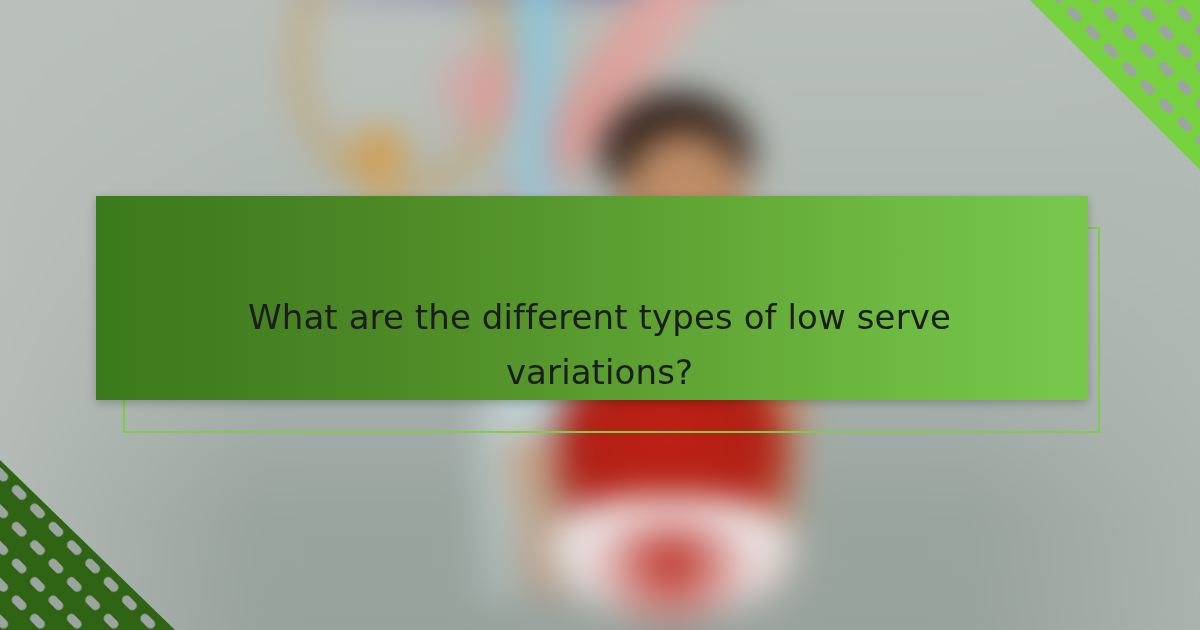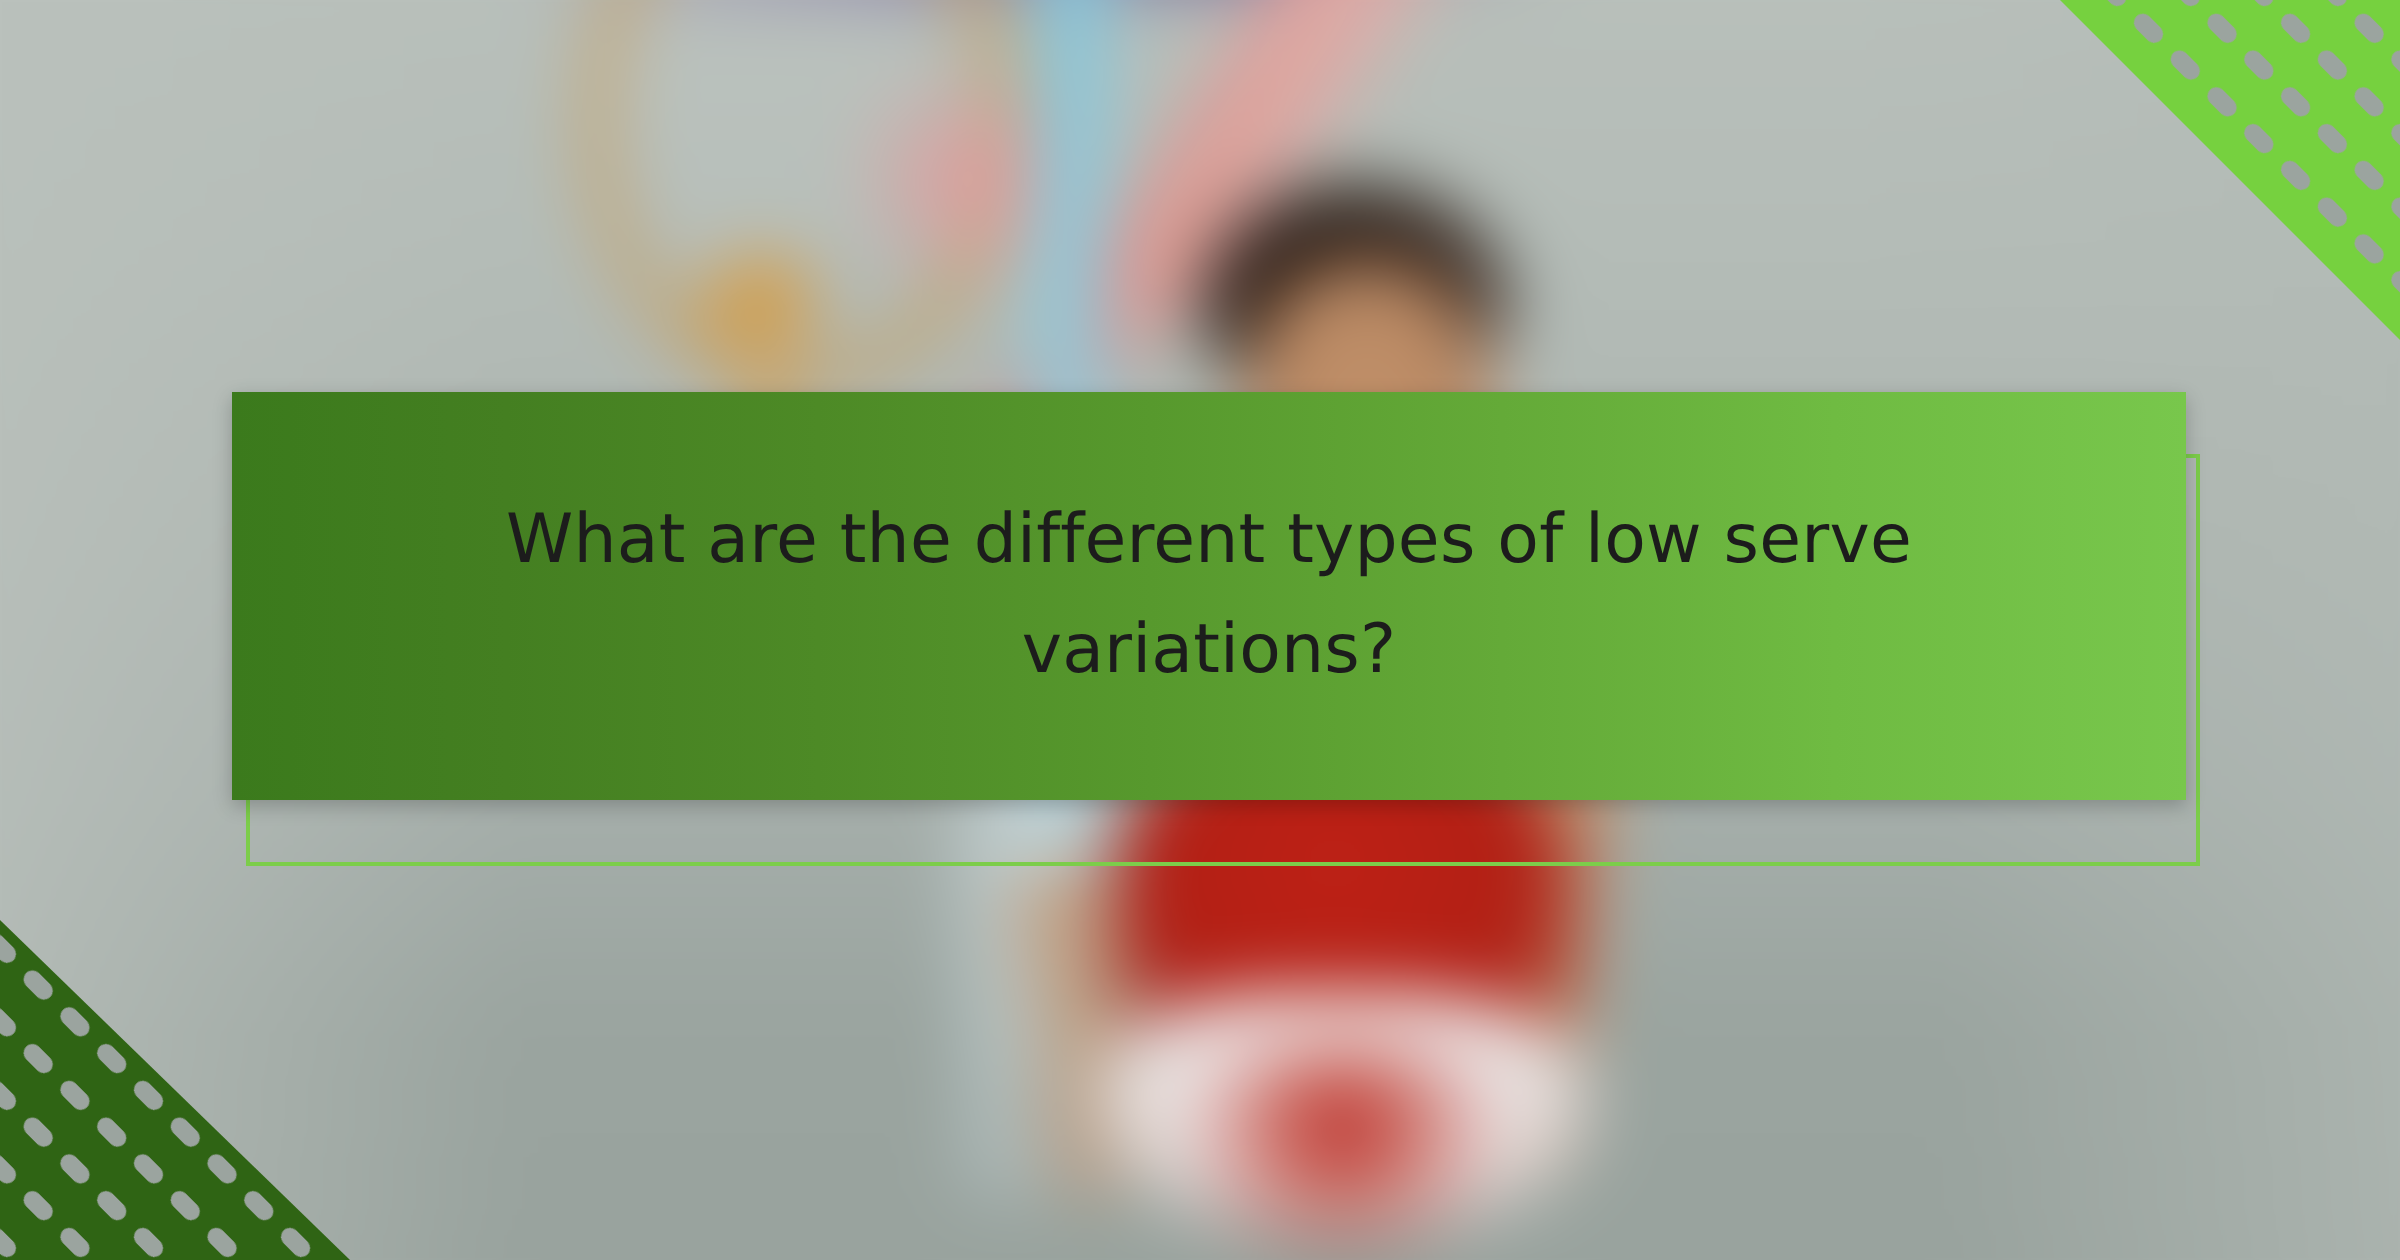--- a/index.html
+++ b/index.html
@@ -207,36 +207,37 @@
     position: absolute;
     left: 123px;
     top: 227px;
     width: 977px;
     height: 206px;
     border: 2px solid #7ccd4a;
     box-sizing: border-box;
   }
   .card {
     position: absolute;
-    left: 116px;
+    left: 96px;
     top: 196px;
     width: 977px;
     height: 204px;
     background: linear-gradient(90deg,
         #3b7a1c 0%,
         #447f21 14%,
         #4d8a26 30%,
         #57992d 47%,
         #64aa38 65%,
         #6fbb42 82%,
         #78c74c 100%);
     box-shadow: 0 3px 9px rgba(0,0,0,.22);
     display: flex;
-    align-items: center;
+    align-items: flex-end;
     justify-content: center;
+    padding-left: 15px;
   }
   .card-text {
     margin: 0;
     width: 760px;
     text-align: center;
     font-size: 34px;
     line-height: 1.62;
     font-weight: 400;
     color: #1c1c1c;
     font-family: "DejaVu Sans", "Liberation Sans", sans-serif;

